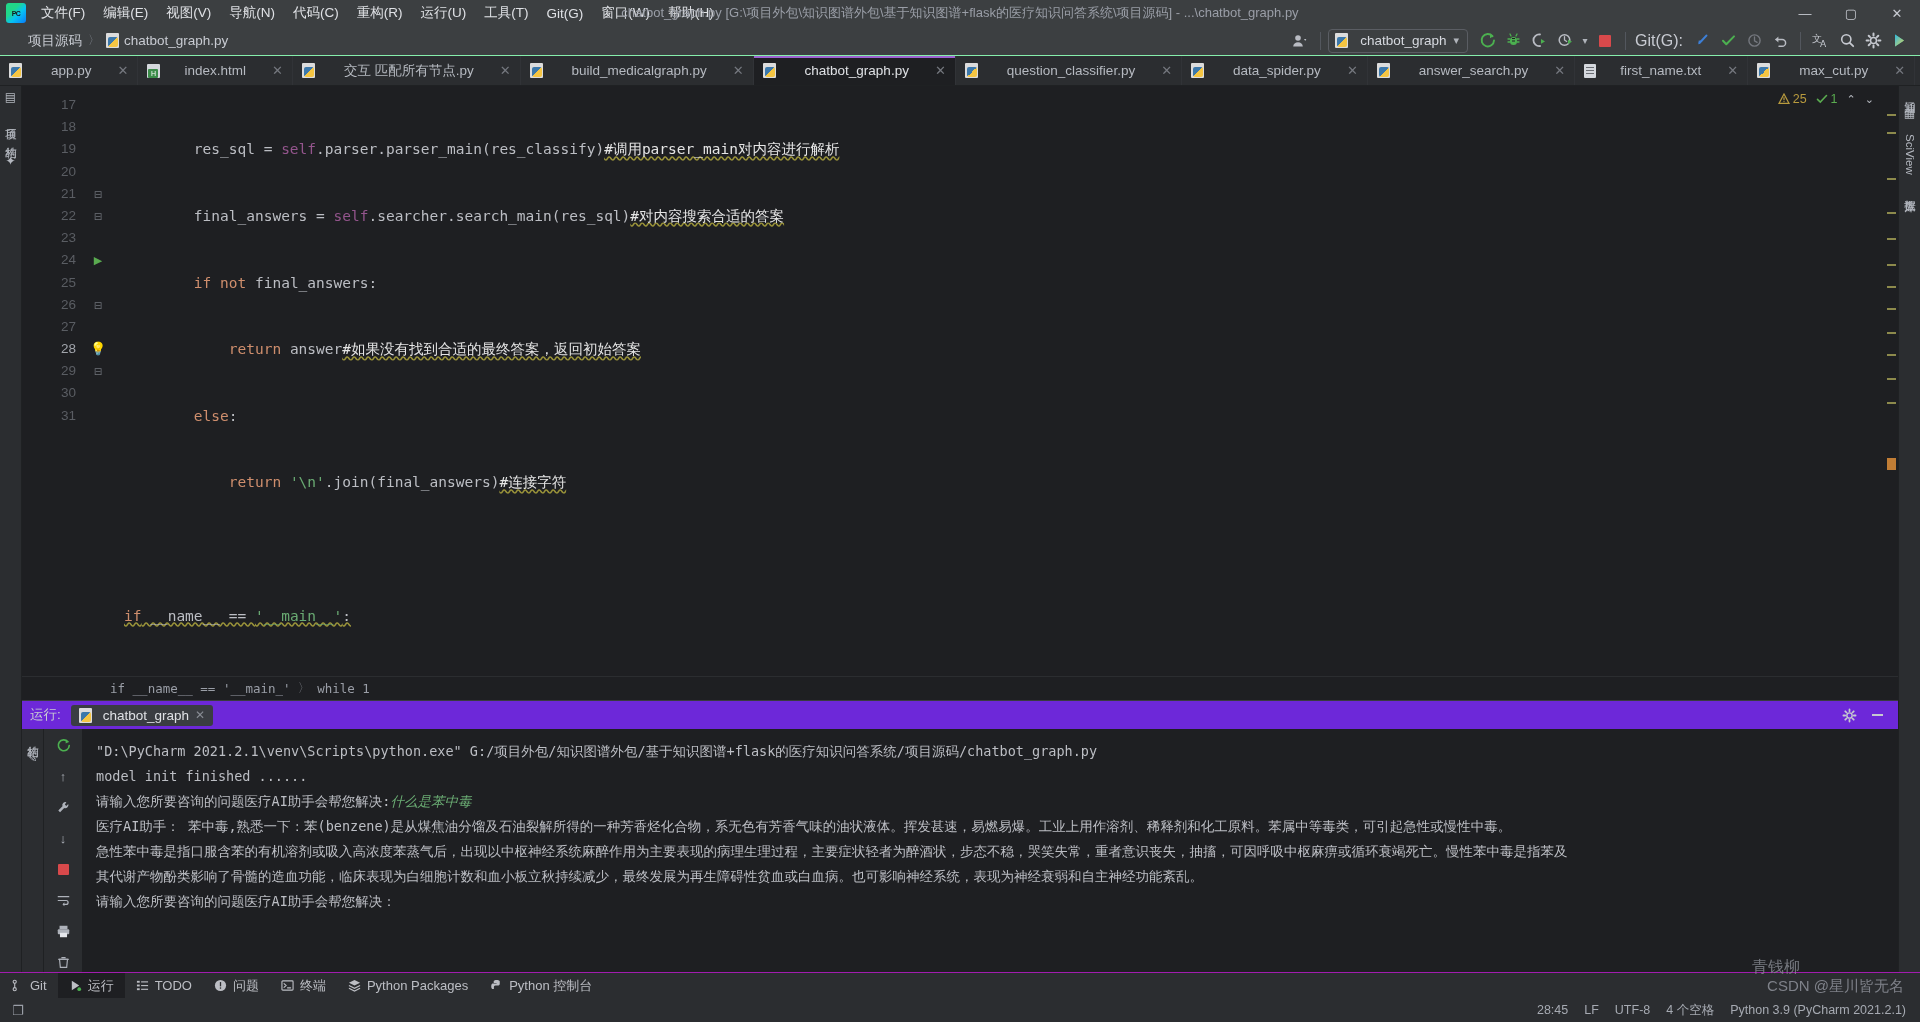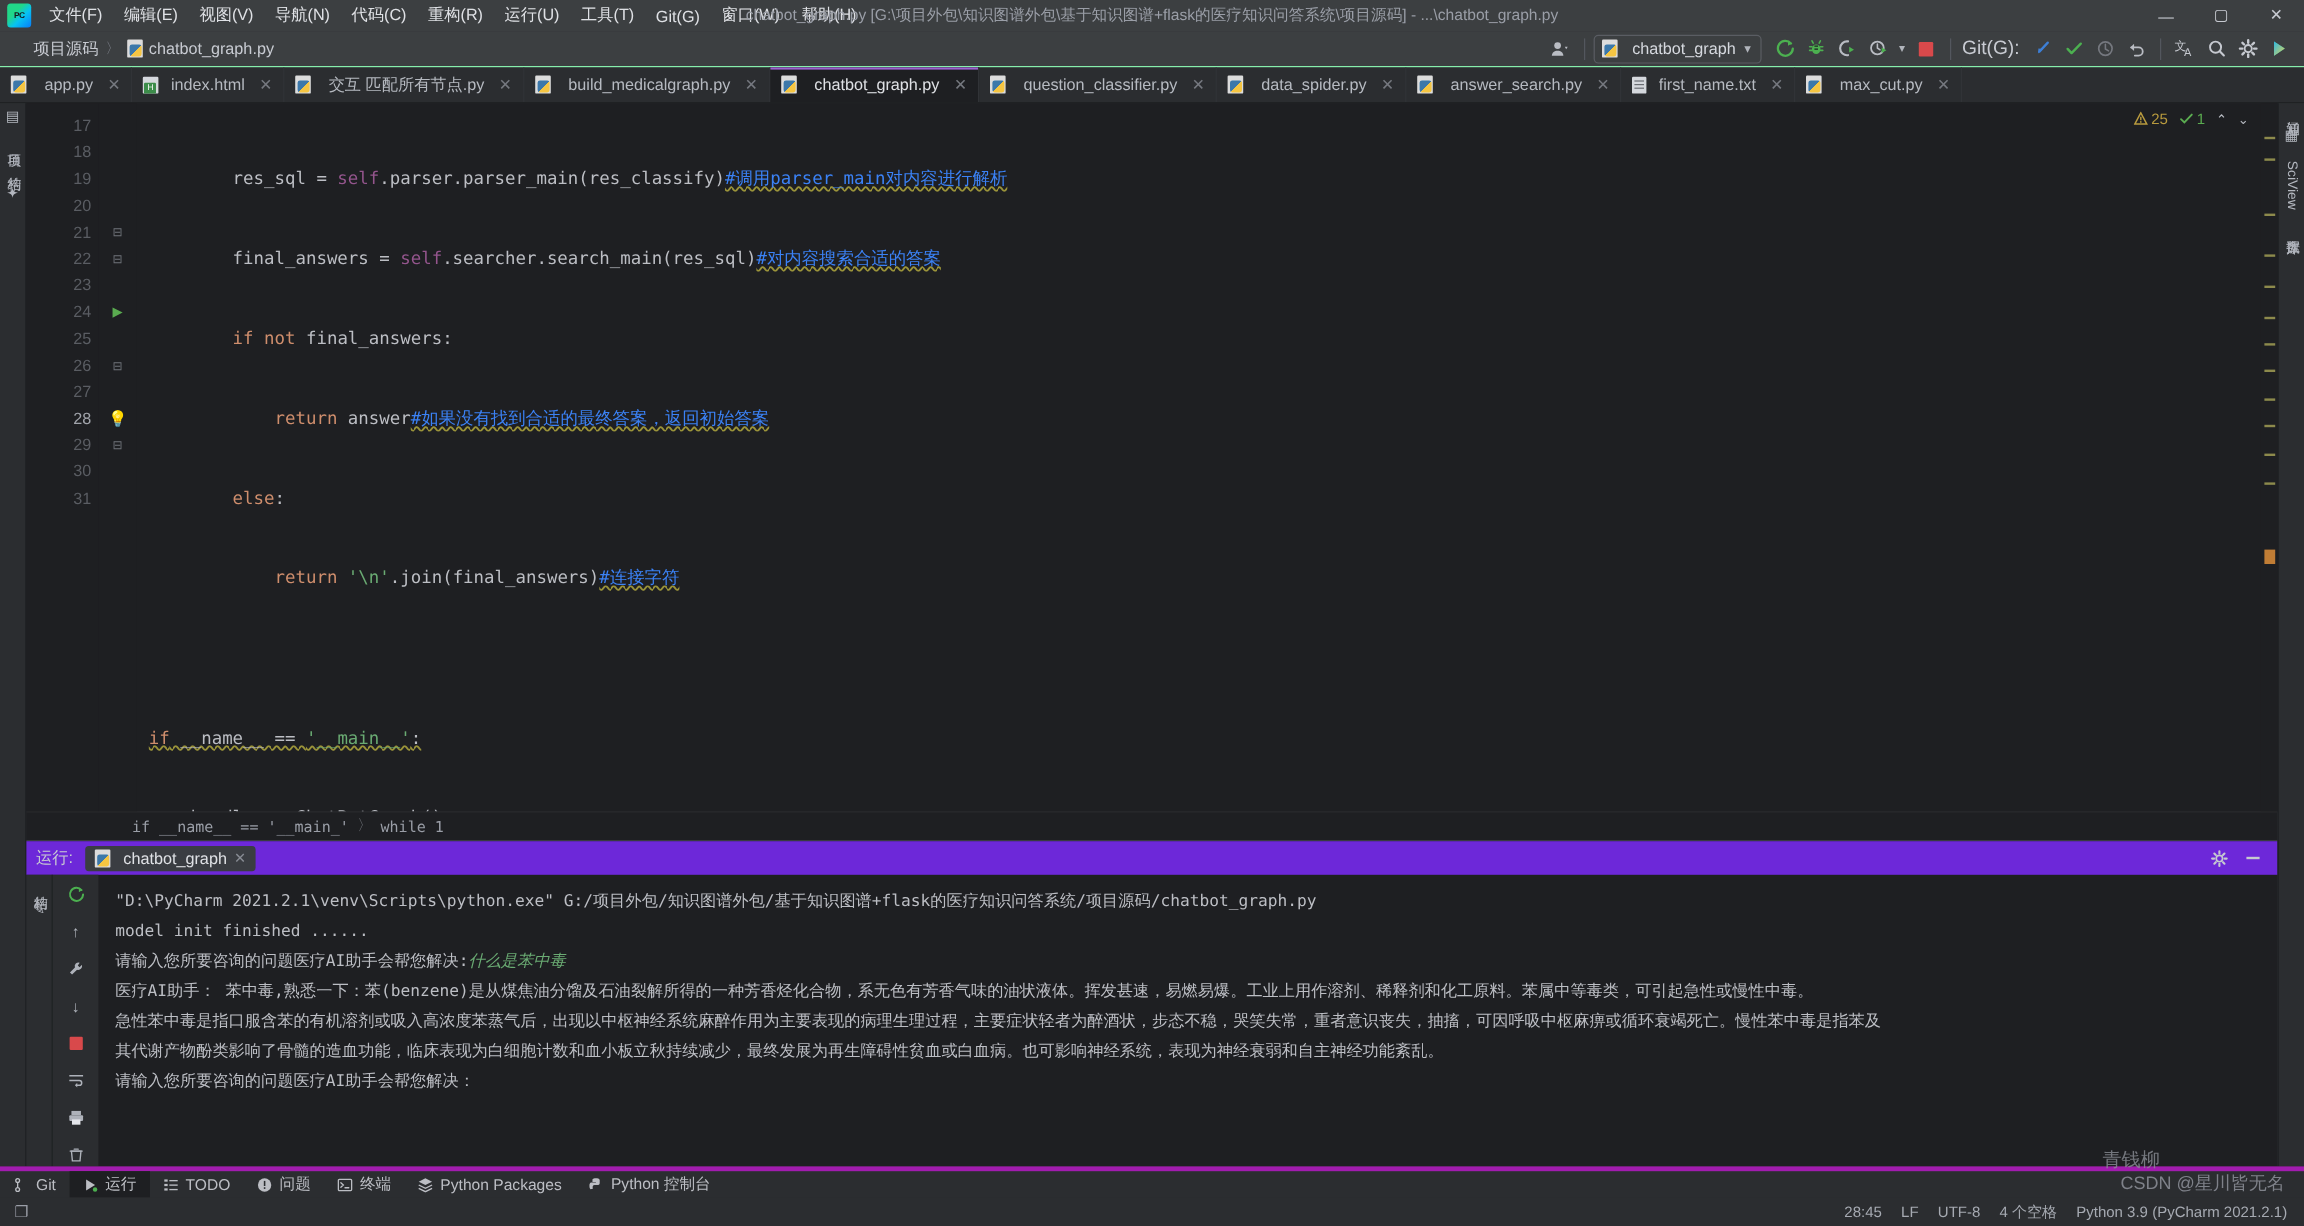--- a/index.html
+++ b/index.html
@@ -62,21 +62,21 @@
   }
   .divider-v { width:1px; height: 18px; background: #53575e; margin: 0 7px; }
   .git-label { font-size: 16px; color: #c8cbd2; margin: 0 6px 0 2px; }
 
   
   .tabbar {
     height: 30px; background: #2b2d30; display: flex; align-items: stretch;
     flex: 0 0 30px; border-bottom: 1px solid #1f2123; overflow: hidden;
   }
   .tab {
-    display: flex; align-items: center; gap: 10px; padding: 0 9px; font-size: 13.5px;
+    display: flex; align-items: center; gap: 24px; padding: 0 9px; font-size: 13.5px;
     color: #b6bac1; white-space: nowrap; position: relative; border-right: 1px solid #313337;
   }
   .tab.active { background: #1e1f22; color: #dfe1e5; }
   .tab.active::after {
     content:''; position: absolute; left: 0; right: 0; top: 0; height: 2px; background: #9c63d1;
   }
   .tab .x { color: #75787f; font-size: 13px; margin-left: 2px; }
   .txt-file-ico {
     width: 12px; height: 14px; background: #d5d8dd; border-radius: 1px; position: relative;
   }
@@ -131,21 +131,21 @@
 
   .code {
     flex: 1 1 auto; padding-top: 8px; font-family: "DejaVu Sans Mono", monospace;
     font-size: 14.5px; line-height: 22.2px; color: #bcbec4; white-space: pre; overflow: hidden;
     position: relative;
   }
   .code .ln { height: 22.2px; padding-left: 10px; }
   .kw   { color: #cf8e6d; }
   .self { color: #94558d; }
   .str  { color: #6aab73; }
-  .cmt  { color: #3b82f6; }
+  .cmt  { color: #e5e5e5; }
   .wavy { text-decoration: underline wavy #9a9339; text-decoration-skip-ink: none; }
   .ident{ color: #bcbec4; }
 
   
   .inspect {
     position: absolute; right: 24px; top: 6px; display: flex; align-items: center; gap: 9px;
     font-size: 12.5px; color: #b6bac1; z-index: 5;
   }
   .insp-warn { color: #b89a3e; display:flex; align-items:center; gap:3px; }
   .insp-ok { color: #5aab50; display:flex; align-items:center; gap:3px;}
@@ -196,21 +196,21 @@
 
   
   .run-lstrip {
     width: 22px; flex: 0 0 22px; background:#2b2d30; display:flex; flex-direction:column;
     align-items:center; padding-top: 6px; gap: 12px; border-right: 1px solid #1f2123;
   }
 
   
   .bottombar {
     height: 26px; flex: 0 0 26px; background: #2b2d30; display: flex; align-items: stretch;
-    border-top: 4px solid #a21caf;
+    border-top: 1px solid #a21caf;
   }
   .btool {
     display: flex; align-items: center; gap: 6px; padding: 0 11px; font-size: 13px; color: #bcbec4;
   }
   .btool.active { background: #1e1f22; }
 
   
   .statusbar {
     height: 24px; flex: 0 0 24px; background: #2b2d30; display: flex; align-items: center;
     font-size: 12.5px; color: #a6aab2; padding-left: 6px; position: relative;

